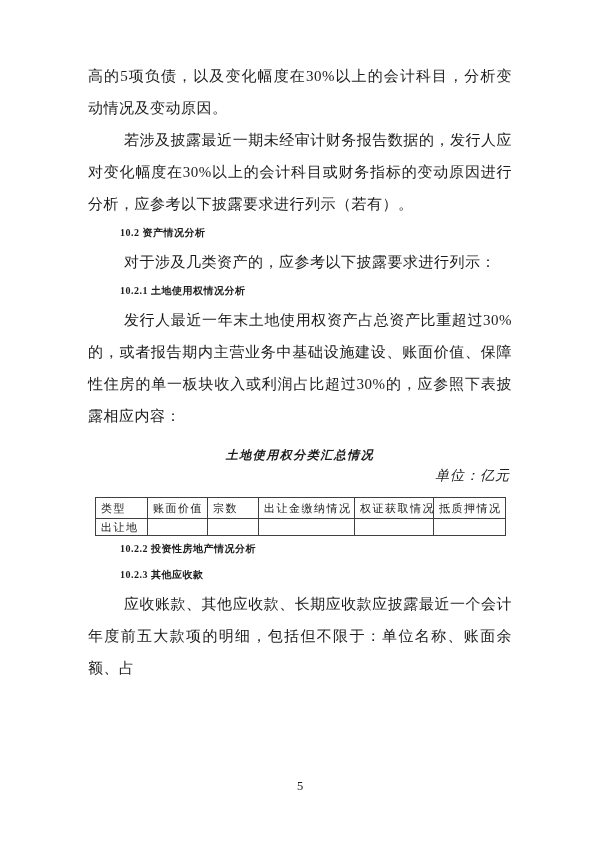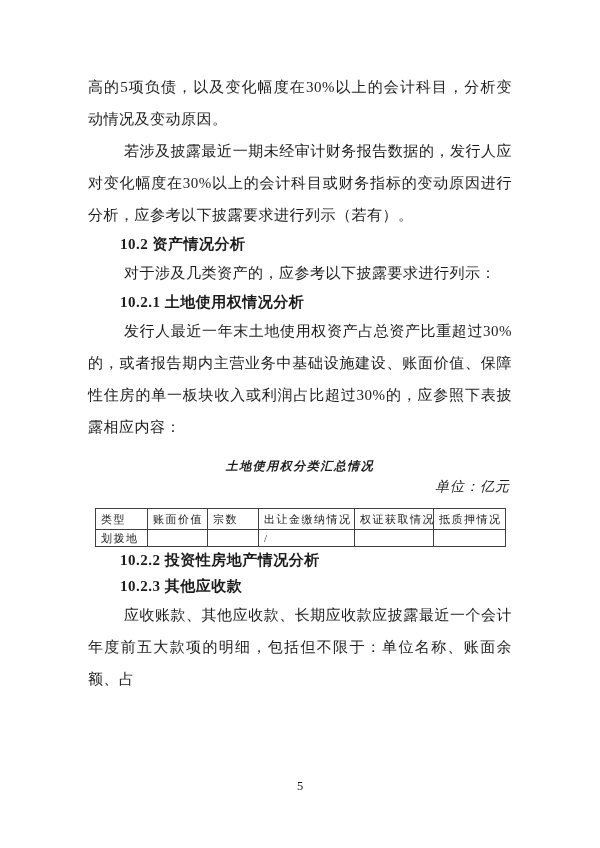--- a/index.html
+++ b/index.html
@@ -12,37 +12,37 @@
     width: 600px;
     height: 848px;
     background: #ffffff;
     overflow: hidden;
     font-family: "Liberation Serif", "DejaVu Serif", serif;
     color: #1c1c1c;
   }
   .content {
     position: absolute;
     left: 88px;
-    top: 71px;
+    top: 60px;
     width: 424px;
   }
   p.body {
     margin: 0;
     font-size: 15px;
     line-height: 32px;
     text-align: justify;
     text-justify: inter-character;
     letter-spacing: 0.5px;
   }
   p.body.indent {
     text-indent: 36px;
   }
   p.heading {
     margin: 0;
-    font-size: 15px;
+    font-size: 10px;
     line-height: 26px;
     font-weight: bold;
     text-indent: 32px;
     letter-spacing: 0.5px;
   }
   .table-title {
     margin-top: 14px;
     height: 18px;
     line-height: 18px;
     text-align: center;
@@ -130,24 +130,24 @@
           <th>类型</th>
           <th>账面价值</th>
           <th>宗数</th>
           <th>出让金缴纳情况</th>
           <th>权证获取情况</th>
           <th>抵质押情况</th>
         </tr>
       </thead>
       <tbody>
         <tr>
-          <td>划拨地</td>
+          <td>出让地</td>
           <td></td>
           <td></td>
-          <td>/</td>
+          <td></td>
           <td></td>
           <td></td>
         </tr>
       </tbody>
     </table>
 
     <p class="heading after-table">10.2.2 投资性房地产情况分析</p>
 
 
     <p class="heading">10.2.3 其他应收款</p>

